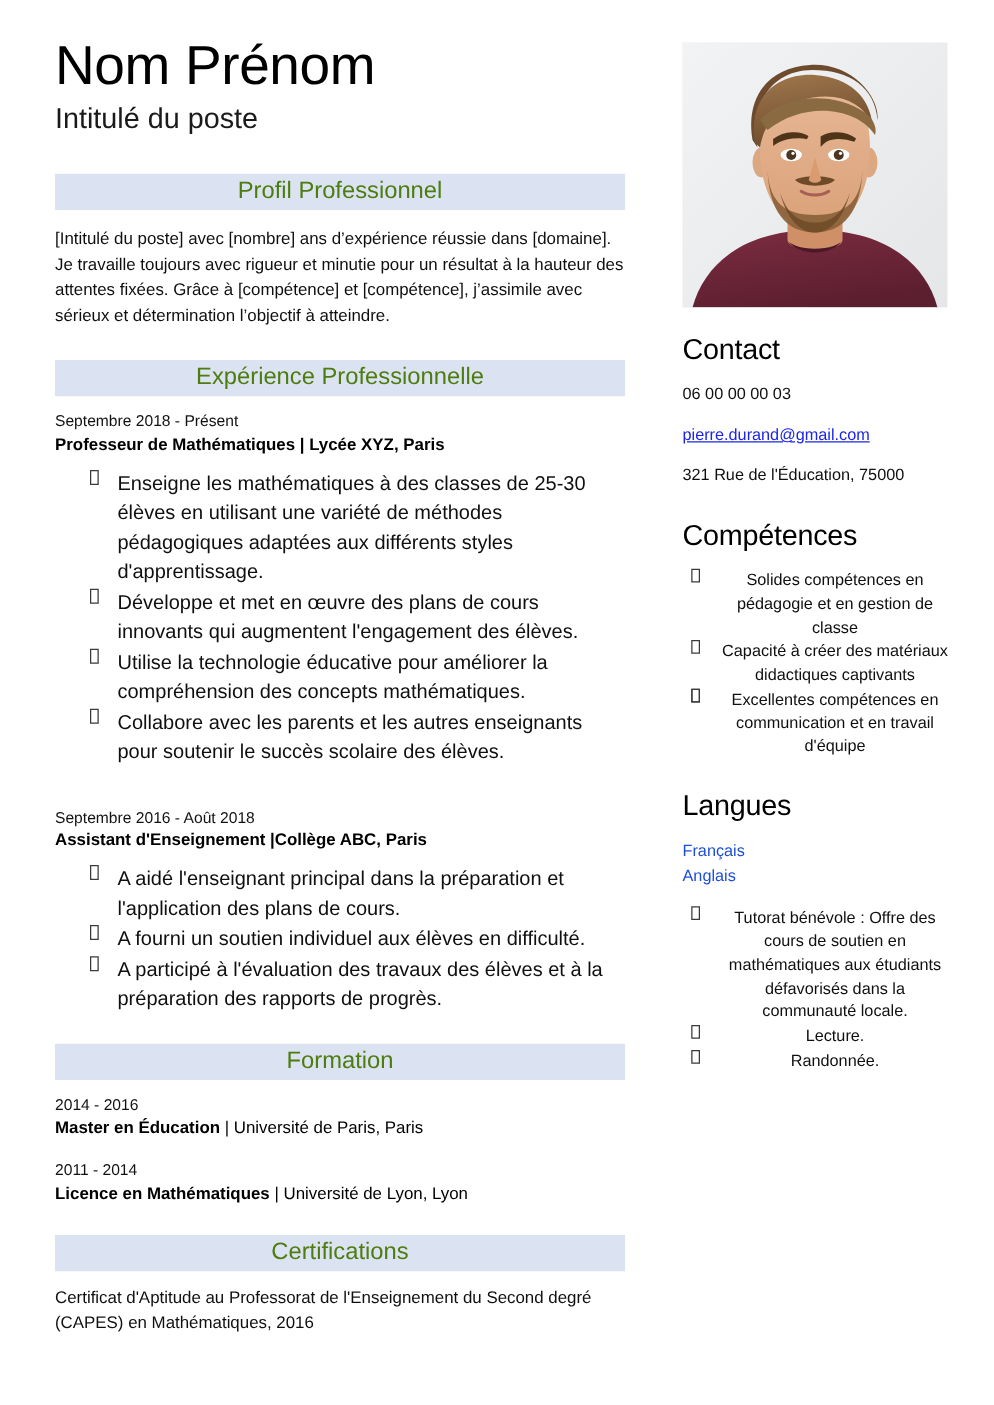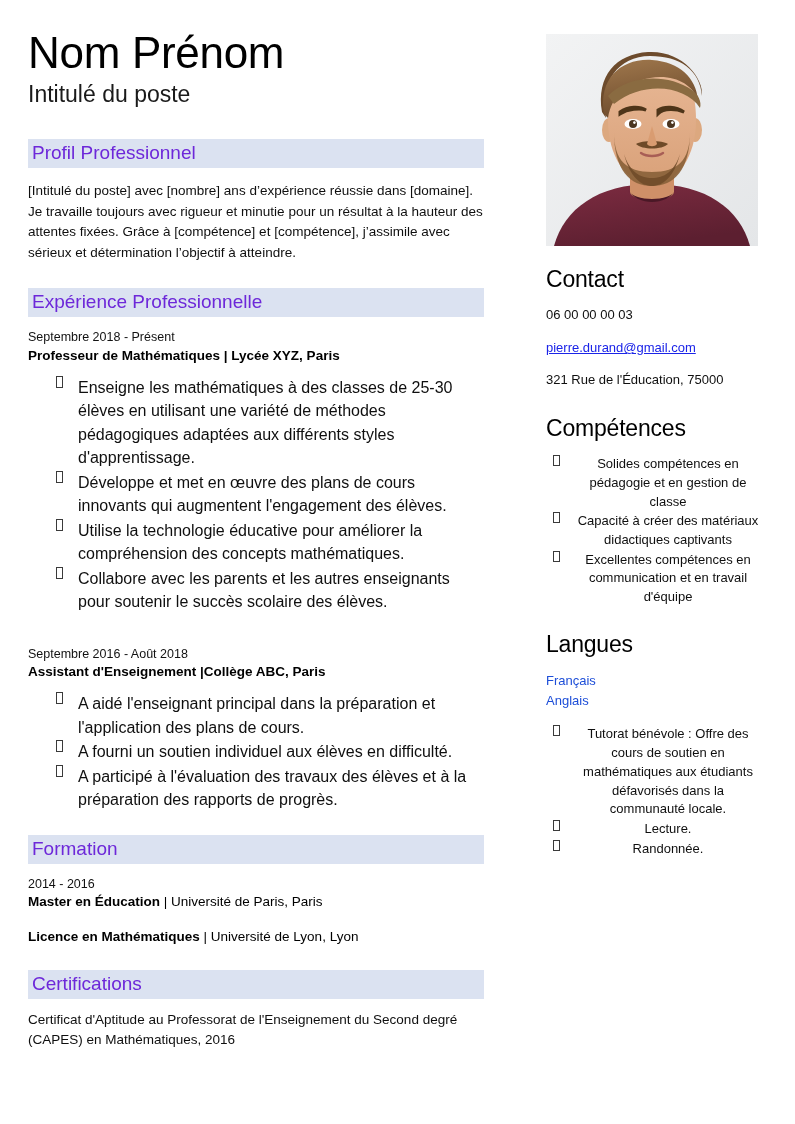--- a/index.html
+++ b/index.html
@@ -19,21 +19,21 @@
   .page {
     position: relative;
     width: 795px;
     height: 1124px;
     background: #ffffff;
   }
 
   
   .left-col {
     position: absolute;
-    left: 28px;
+    left: 44px;
     top: 30px;
     width: 456px;
   }
   .right-col {
     position: absolute;
     left: 546px;
     top: 34px;
     width: 214px;
   }
 
@@ -54,23 +54,24 @@
     color: #1a1a1a;
   }
 
   
   .band {
     background: #dbe2f1;
     font-size: 19px;
     font-weight: normal;
     line-height: 1.0;
     padding: 4px 4px 6px 4px;
-    color: #6d28d9;
+    color: #4d7c0f;
     box-sizing: border-box;
     width: 456px;
+    text-align: center;
   }
   .sec-profil { margin-top: 31px; }
   .sec-exp    { margin-top: 25px; }
   .sec-form   { margin-top: 23px; }
   .sec-cert   { margin-top: 23px; }
 
   
   .para {
     font-size: 13.5px;
     line-height: 1.52;
@@ -228,20 +229,21 @@
     </div>
 
     <div class="band sec-form">Formation</div>
 
     <div class="entry">
       <div class="entry-dates">2014 - 2016</div>
       <div class="entry-title"><span>Master en Éducation</span><span class="inst-normal"> | Université de Paris, Paris</span></div>
     </div>
 
     <div class="entry" style="margin-top:16px;">
+      <div class="entry-dates">2011 - 2014</div>
       <div class="entry-title"><span>Licence en Mathématiques</span><span class="inst-normal"> | Université de Lyon, Lyon</span></div>
     </div>
 
     <div class="band sec-cert">Certifications</div>
     <div class="cert-text">Certificat d'Aptitude au Professorat de l'Enseignement du Second degré (CAPES) en Mathématiques, 2016</div>
 
   </div>
 
   <div class="right-col">
 

